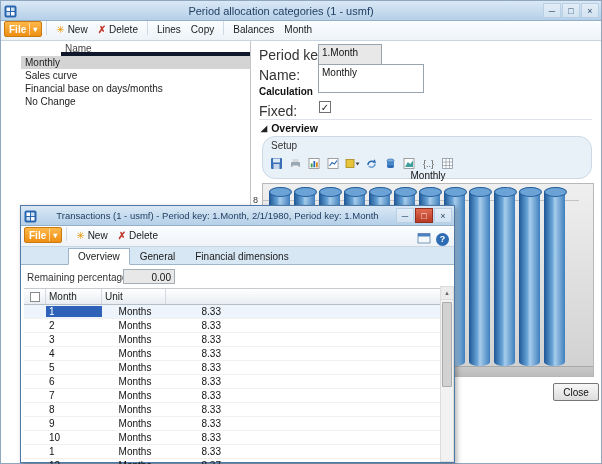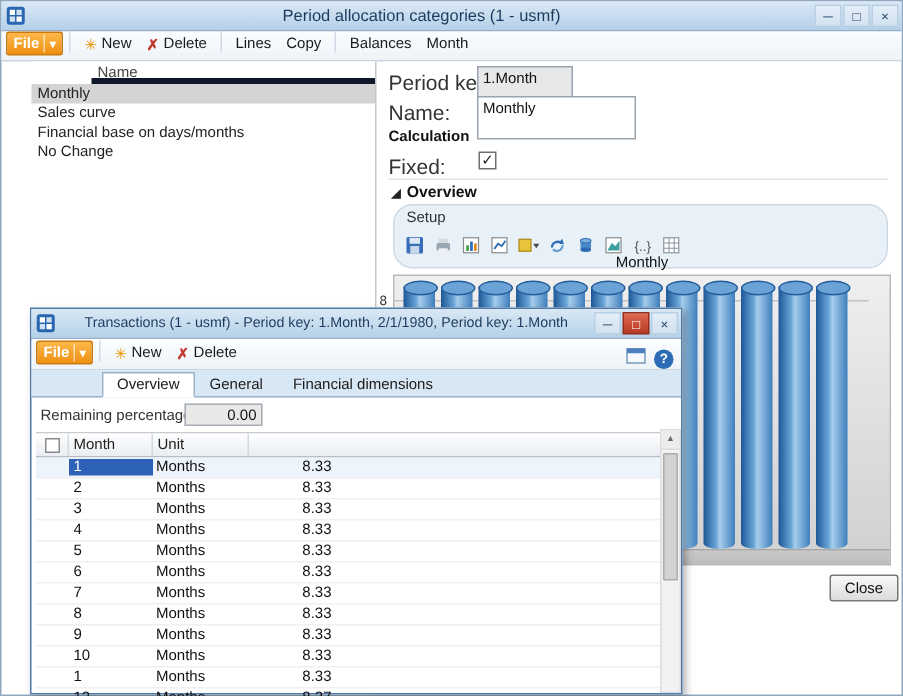--- a/index.html
+++ b/index.html
@@ -111,21 +111,21 @@
   .h-change { width:56px; }
   .h-unit { width:64px;text-align:center; }
   .h-pct { width:130px; }
   .h-fill { flex:1; border-right:none; }
   .hdr-checkbox { width:10px; height:10px; border:1px solid #8a8a8a; background:#fff; }
 
   .grid-row { display:flex; height:14px; font-size:10px; color:#111; border-bottom:1px solid #f0f0f0;
               align-items:center; }
   .c-sel { width:22px; }
   .c-change { width:56px; padding-left:3px; }
-  .c-unit { width:64px; padding-left:2px; }
+  .c-unit { width:64px; padding-left:2px;text-align:center; }
   .c-pct { width:130px; }
   .pct-val { display:inline-block; width:55px; text-align:right; }
   .c-fill { flex:1; }
   .grid-row.row-selected { background:#eef4fb; }
   .grid-row.row-selected .c-change { background:#2e62b8; color:#fff; }
 
   .vscroll { position:absolute; left:419px; top:80px; width:14px; bottom:0;
              background:#f2f2f2; border:1px solid #dcdcdc; }
   .vs-up { height:13px; text-align:center; font-size:6px; line-height:13px; color:#666;
            background:#ececec; border-bottom:1px solid #dcdcdc; }

